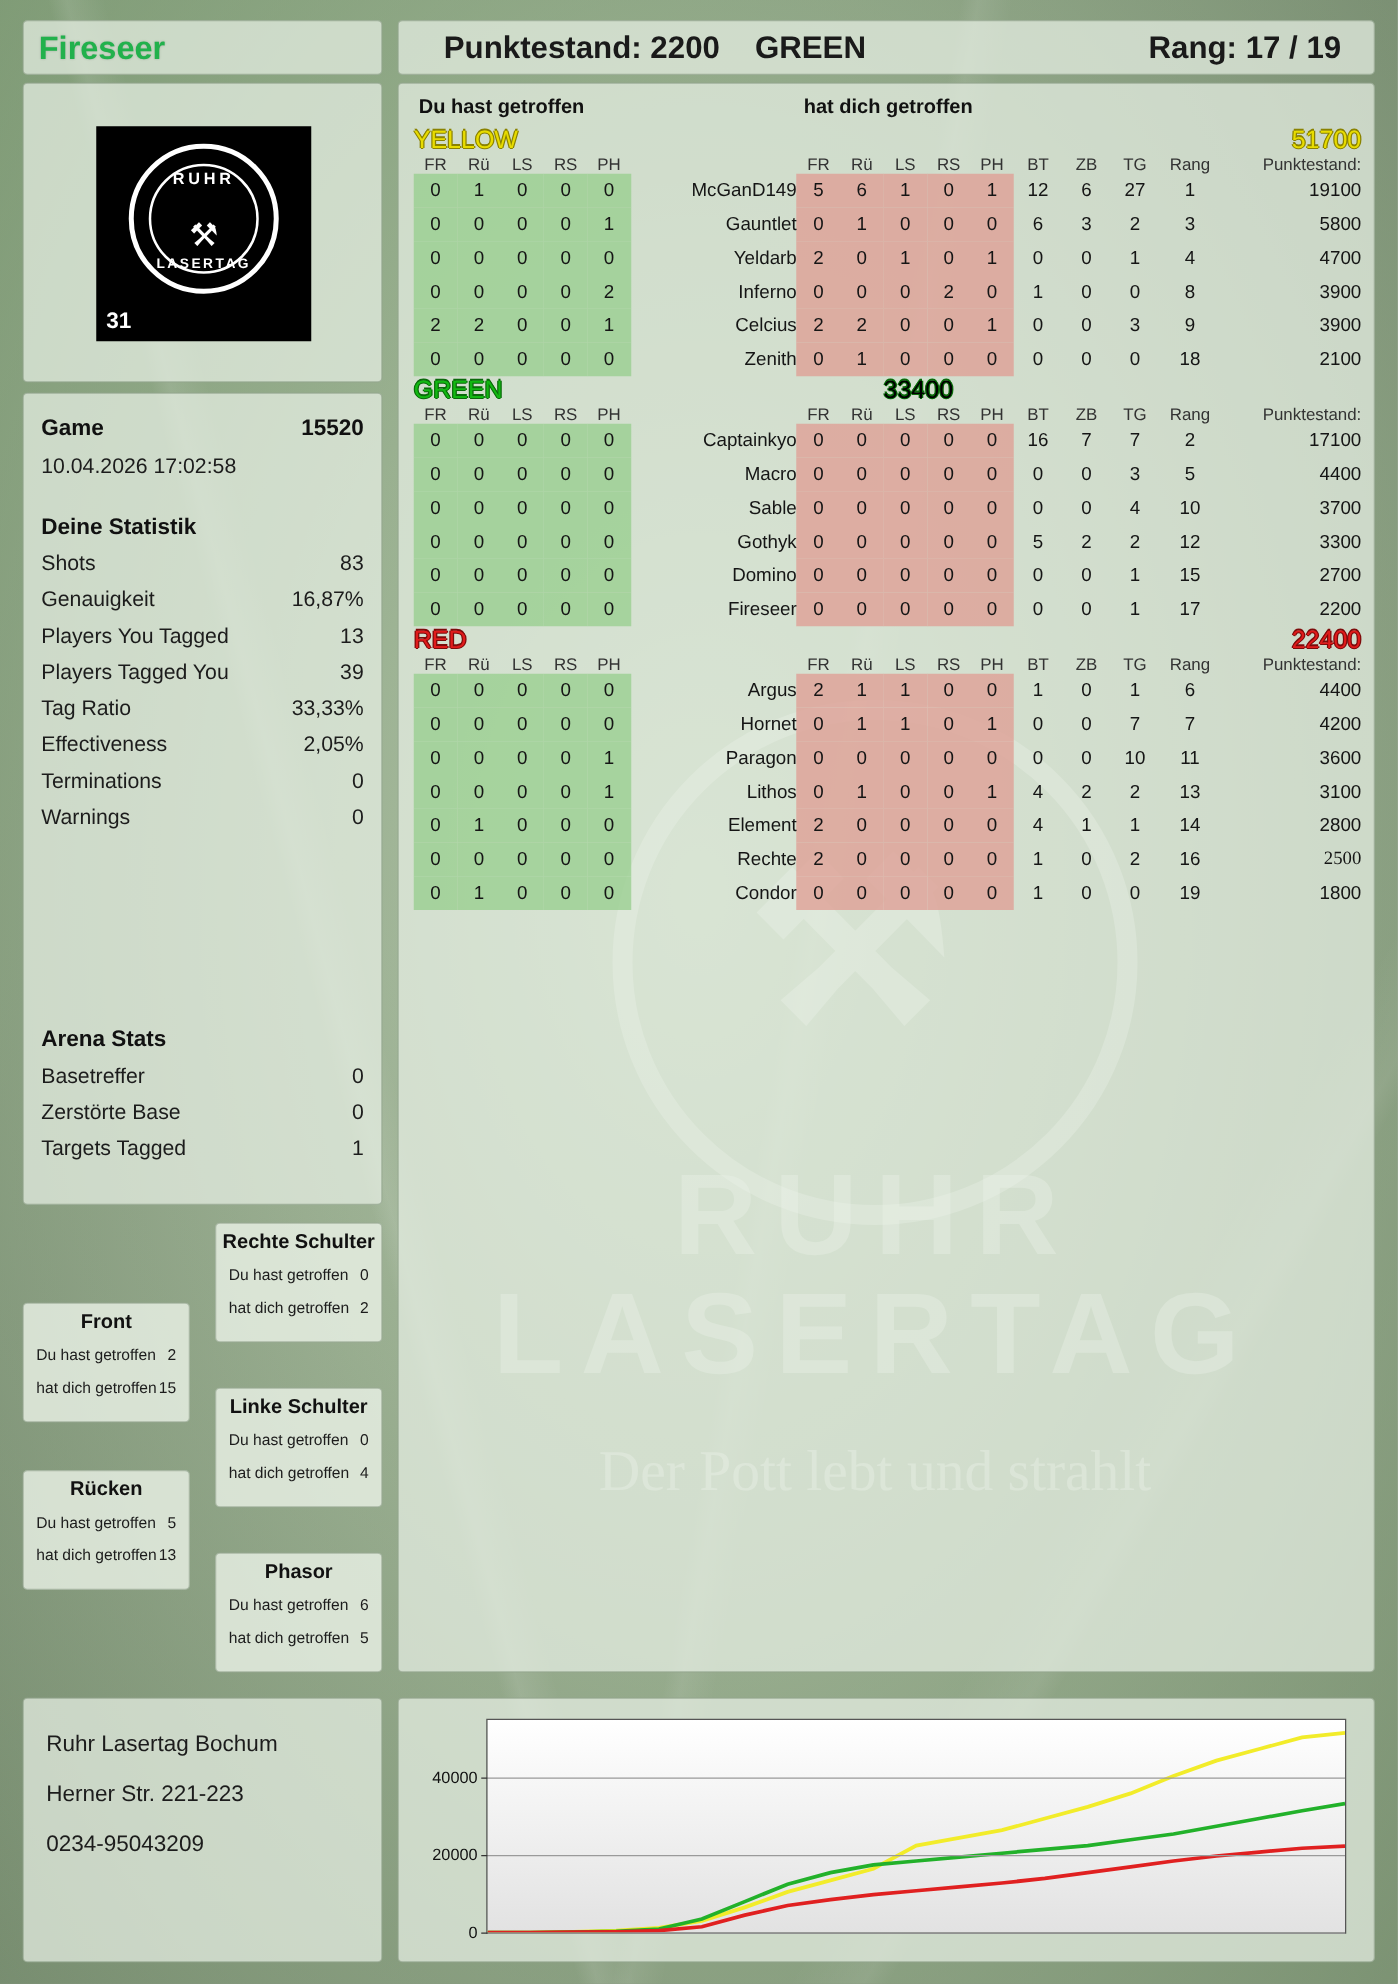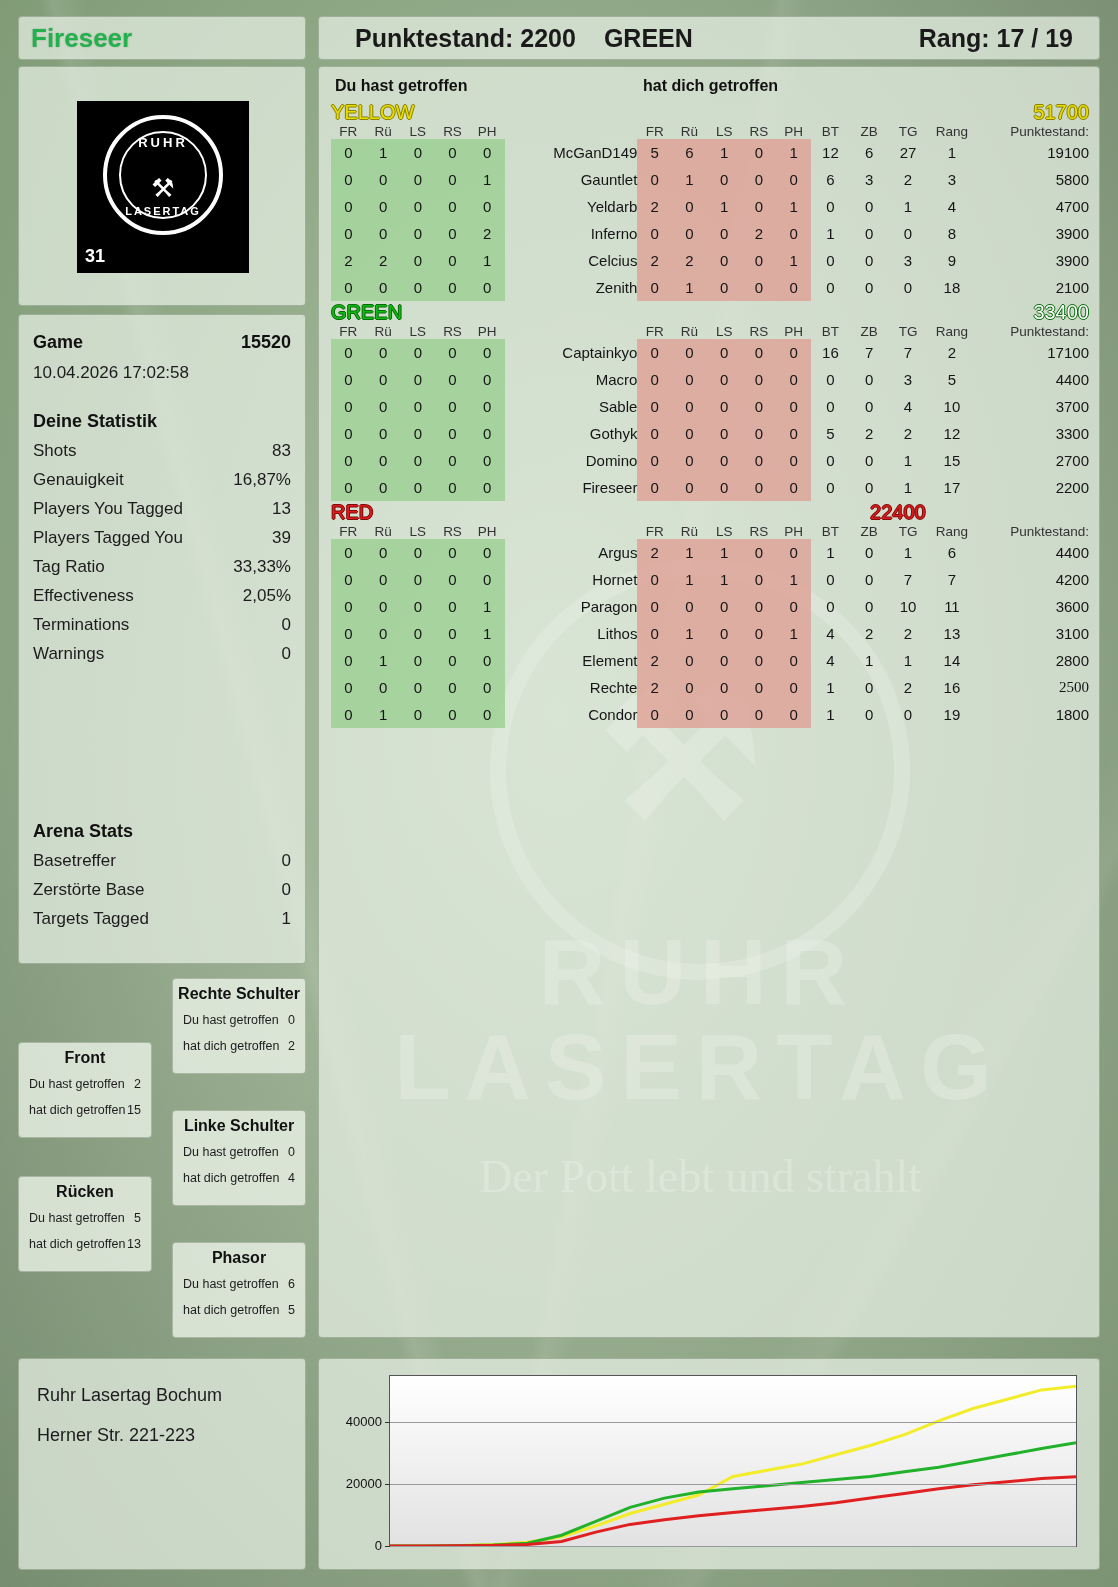--- a/index.html
+++ b/index.html
@@ -91,22 +91,22 @@
   
   #table-panel { left:318px; top:66px; width:782px; height:1272px; padding:10px 12px; }
   table.scores { border-collapse: collapse; width:758px; font-size:15px; color:#151515;}
   table.scores td, table.scores th { padding:0; font-weight:normal; }
   .colhdr td { font-size:13.5px; color:#333; padding-bottom:2px; }
   .teamrow td { font-size:20px; font-weight:bold; padding-top:8px; padding-bottom:1px;}
   .teamname-y { color:#e8dc00; text-shadow: -1px 0 #8a8200, 0 1px #8a8200, 1px 0 #8a8200, 0 -1px #8a8200;}
   .teamname-g { color:#12b812; text-shadow: -1px 0 #0a6b0a, 0 1px #0a6b0a, 1px 0 #0a6b0a, 0 -1px #0a6b0a;}
   .teamname-r { color:#e01b1b; text-shadow: -1px 0 #7d0b0b, 0 1px #7d0b0b, 1px 0 #7d0b0b, 0 -1px #7d0b0b;}
   .teamtotal-y { color:#e8dc00; text-shadow:-1px 0 #8a8200,0 1px #8a8200,1px 0 #8a8200,0 -1px #8a8200; text-align:right;}
-  .teamtotal-g { color:#ffffff; text-shadow:-1px 0 #0a6b0a,0 1px #0a6b0a,1px 0 #0a6b0a,0 -1px #0a6b0a; text-align:right;}
-  .teamtotal-r { color:#e01b1b; text-shadow:-1px 0 #7d0b0b,0 1px #7d0b0b,1px 0 #7d0b0b,0 -1px #7d0b0b; text-align:center;}
+  .teamtotal-g { color:#000000; text-shadow:-1px 0 #0a6b0a,0 1px #0a6b0a,1px 0 #0a6b0a,0 -1px #0a6b0a; }
+  .teamtotal-r { color:#e01b1b; text-shadow:-1px 0 #7d0b0b,0 1px #7d0b0b,1px 0 #7d0b0b,0 -1px #7d0b0b; text-align:right;}
   .c-green { background: rgba(150,205,140,0.75); text-align:center; }
   .c-red   { background: rgba(222,160,150,0.80); text-align:center; }
   .c-plain { text-align:center; }
   .c-name  { text-align:right; padding-right:14px; white-space:nowrap;}
   .c-score { text-align:right; padding-right:6px;}
   tr.datarow td { height:27px; line-height:27px; }
   .wide-hdr { font-size:16px; font-weight:bold; color:#111; }
 
   
   #chart-panel { left:318px; top:1358px; width:782px; height:212px; padding:8px; }
@@ -267,20 +267,21 @@
     </div>
   <div class="zr">
       <span>hat dich getroffen</span>
       <span>5</span>
     </div>
 </div>
 
 <div class="panel" id="addr-panel">
   <div>Ruhr Lasertag Bochum</div>
   <div>Herner Str. 221-223</div>
+  <div>0234-95043209</div>
 </div>
 
 <div class="panel" id="table-panel">
   <div style="position:relative;height:24px;">
     <span class="wide-hdr" style="position:absolute;left:4px;top:0;">Du hast getroffen</span>
     <span class="wide-hdr" style="position:absolute;left:312px;top:0;">hat dich getroffen</span>
   </div>
   <table class="scores">
     <tbody id="scores-body">
         <tr class="teamrow">

